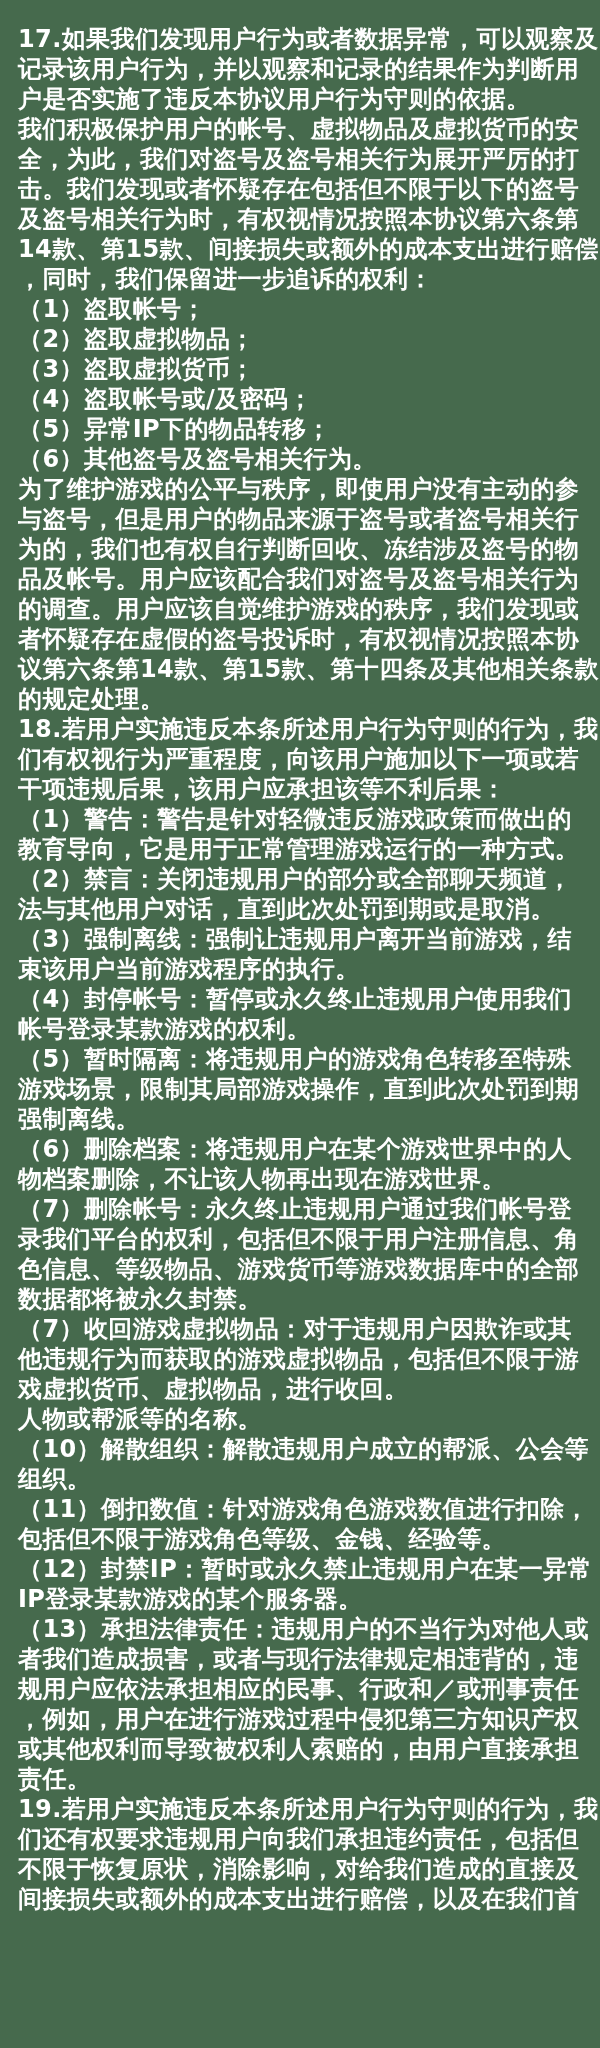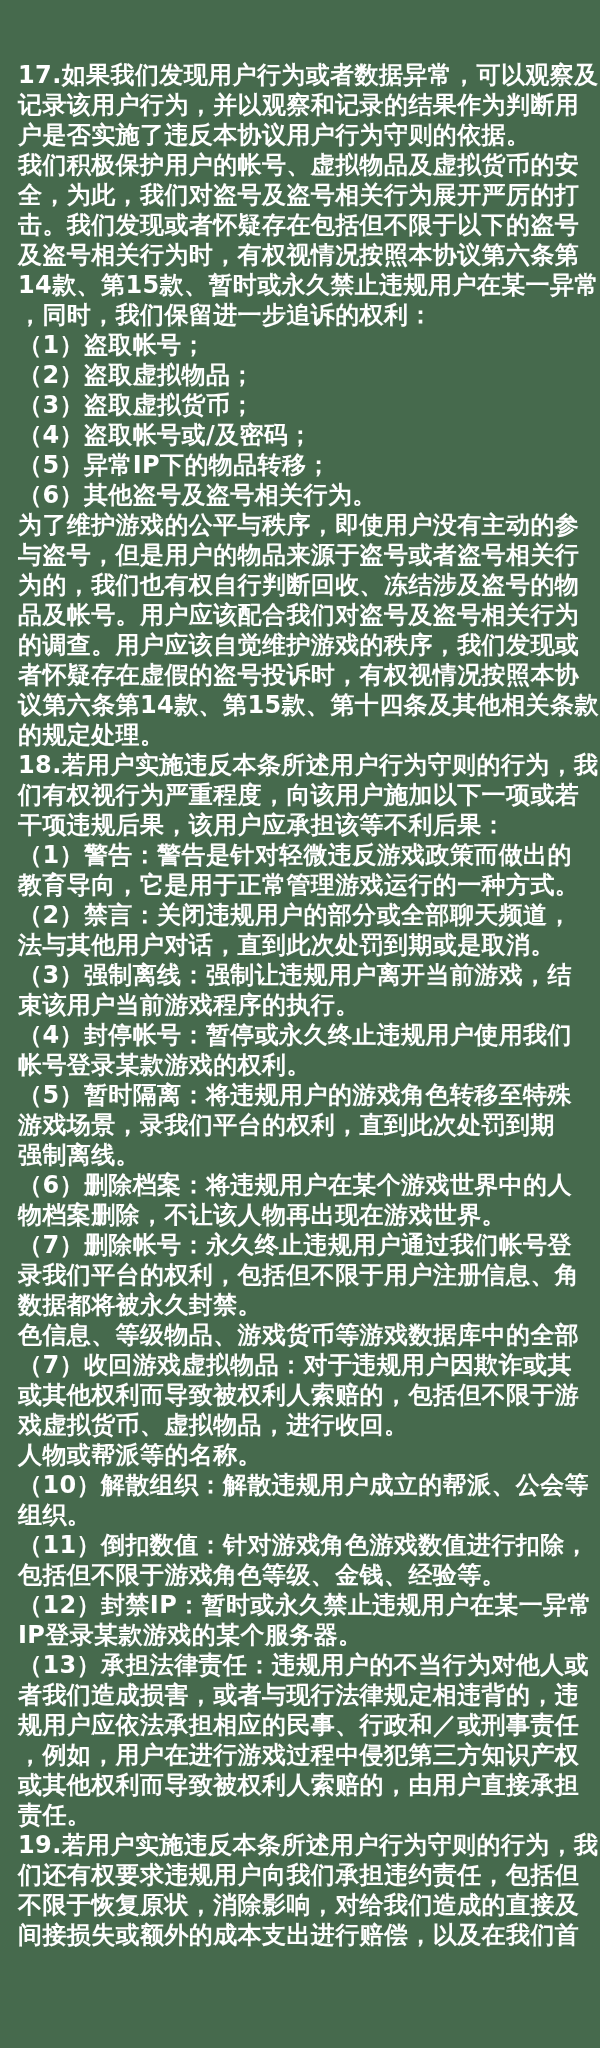--- a/index.html
+++ b/index.html
@@ -8,21 +8,21 @@
   }
   body {
     width: 600px;
     height: 2048px;
     overflow: hidden;
     background: #466A4D;
   }
   .doc {
     box-sizing: border-box;
     width: 600px;
-    padding: 60px 8px 0 18px;
+    padding: 24px 8px 0 18px;
     font-family: "DejaVu Sans", "Liberation Sans", sans-serif;
     font-weight: 700;
     font-size: 24px;
     line-height: 30px;
     letter-spacing: 0.4px;
     color: #FFFFFF;
   }
   .line {
     height: 30px;
     white-space: nowrap;
@@ -32,21 +32,21 @@
 <body style="background: rgb(70, 106, 77);">
 
 <div class="doc" id="terms-doc" style="color: rgb(255, 255, 255);">
     <div class="line">17.如果我们发现用户行为或者数据异常，可以观察及</div>
     <div class="line">记录该用户行为，并以观察和记录的结果作为判断用</div>
     <div class="line">户是否实施了违反本协议用户行为守则的依据。</div>
     <div class="line">我们积极保护用户的帐号、虚拟物品及虚拟货币的安</div>
     <div class="line">全，为此，我们对盗号及盗号相关行为展开严厉的打</div>
     <div class="line">击。我们发现或者怀疑存在包括但不限于以下的盗号</div>
     <div class="line">及盗号相关行为时，有权视情况按照本协议第六条第</div>
-    <div class="line">14款、第15款、暂时或永久禁止违规用户在某一异常</div>
+    <div class="line">14款、第15款、间接损失或额外的成本支出进行赔偿</div>
     <div class="line">，同时，我们保留进一步追诉的权利：</div>
     <div class="line">（1）盗取帐号；</div>
     <div class="line">（2）盗取虚拟物品；</div>
     <div class="line">（3）盗取虚拟货币；</div>
     <div class="line">（4）盗取帐号或/及密码；</div>
     <div class="line">（5）异常IP下的物品转移；</div>
     <div class="line">（6）其他盗号及盗号相关行为。</div>
     <div class="line">为了维护游戏的公平与秩序，即使用户没有主动的参</div>
     <div class="line">与盗号，但是用户的物品来源于盗号或者盗号相关行</div>
     <div class="line">为的，我们也有权自行判断回收、冻结涉及盗号的物</div>
@@ -60,30 +60,30 @@
     <div class="line">干项违规后果，该用户应承担该等不利后果：</div>
     <div class="line">（1）警告：警告是针对轻微违反游戏政策而做出的</div>
     <div class="line">教育导向，它是用于正常管理游戏运行的一种方式。</div>
     <div class="line">（2）禁言：关闭违规用户的部分或全部聊天频道，</div>
     <div class="line">法与其他用户对话，直到此次处罚到期或是取消。</div>
     <div class="line">（3）强制离线：强制让违规用户离开当前游戏，结</div>
     <div class="line">束该用户当前游戏程序的执行。</div>
     <div class="line">（4）封停帐号：暂停或永久终止违规用户使用我们</div>
     <div class="line">帐号登录某款游戏的权利。</div>
     <div class="line">（5）暂时隔离：将违规用户的游戏角色转移至特殊</div>
-    <div class="line">游戏场景，录我们平台的权利，直到此次处罚到期</div>
+    <div class="line">游戏场景，限制其局部游戏操作，直到此次处罚到期</div>
     <div class="line">强制离线。</div>
     <div class="line">（6）删除档案：将违规用户在某个游戏世界中的人</div>
     <div class="line">物档案删除，不让该人物再出现在游戏世界。</div>
     <div class="line">（7）删除帐号：永久终止违规用户通过我们帐号登</div>
     <div class="line">录我们平台的权利，包括但不限于用户注册信息、角</div>
+    <div class="line">色信息、等级物品、游戏货币等游戏数据库中的全部</div>
     <div class="line">数据都将被永久封禁。</div>
-    <div class="line">色信息、等级物品、游戏货币等游戏数据库中的全部</div>
     <div class="line">（7）收回游戏虚拟物品：对于违规用户因欺诈或其</div>
-    <div class="line">或其他权利而导致被权利人索赔的，包括但不限于游</div>
+    <div class="line">他违规行为而获取的游戏虚拟物品，包括但不限于游</div>
     <div class="line">戏虚拟货币、虚拟物品，进行收回。</div>
     <div class="line">人物或帮派等的名称。</div>
     <div class="line">（10）解散组织：解散违规用户成立的帮派、公会等</div>
     <div class="line">组织。</div>
     <div class="line">（11）倒扣数值：针对游戏角色游戏数值进行扣除，</div>
     <div class="line">包括但不限于游戏角色等级、金钱、经验等。</div>
     <div class="line">（12）封禁IP：暂时或永久禁止违规用户在某一异常</div>
     <div class="line">IP登录某款游戏的某个服务器。</div>
     <div class="line">（13）承担法律责任：违规用户的不当行为对他人或</div>
     <div class="line">者我们造成损害，或者与现行法律规定相违背的，违</div>

